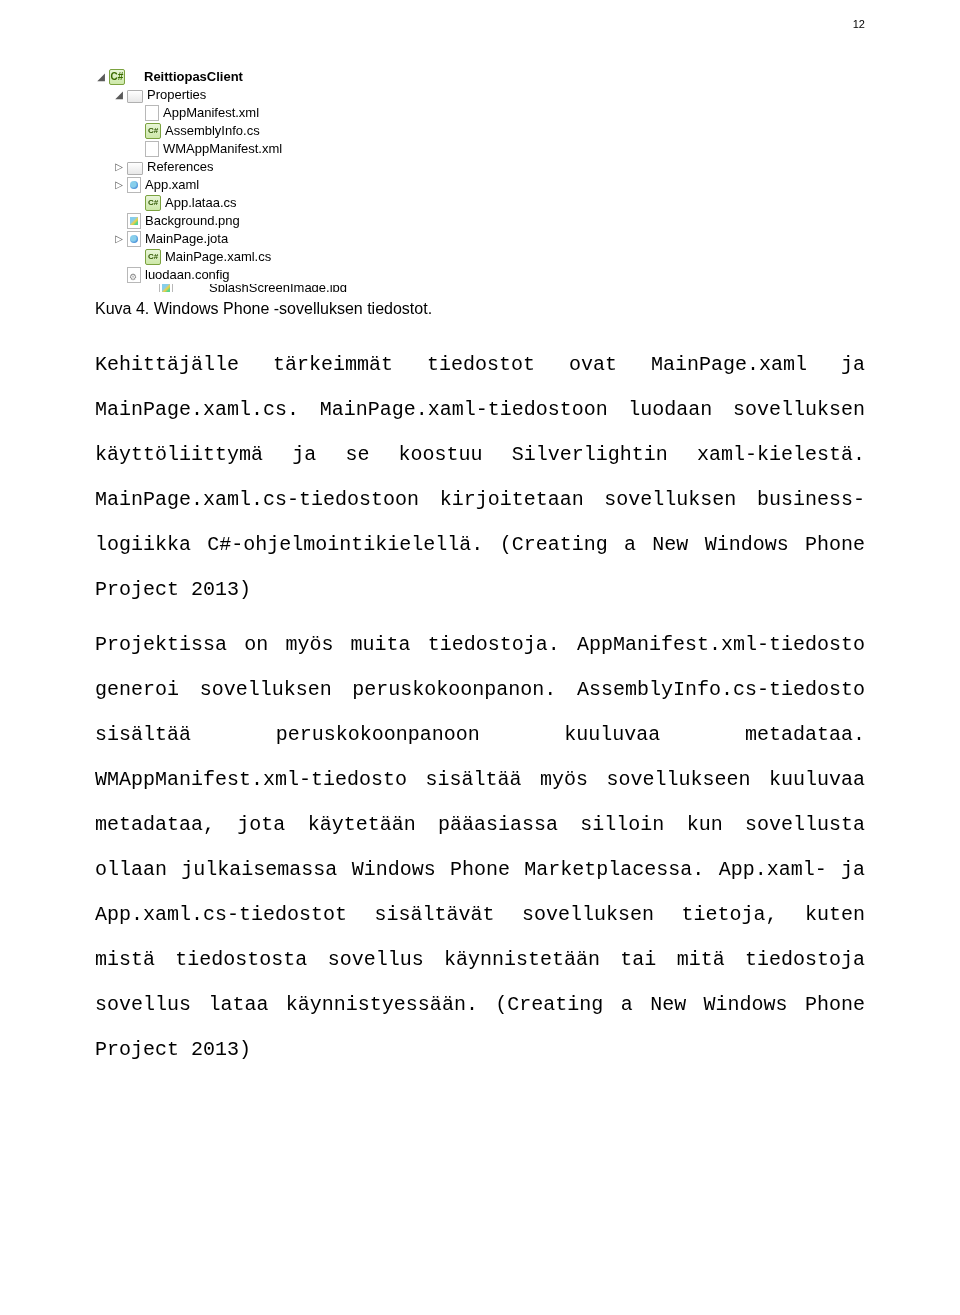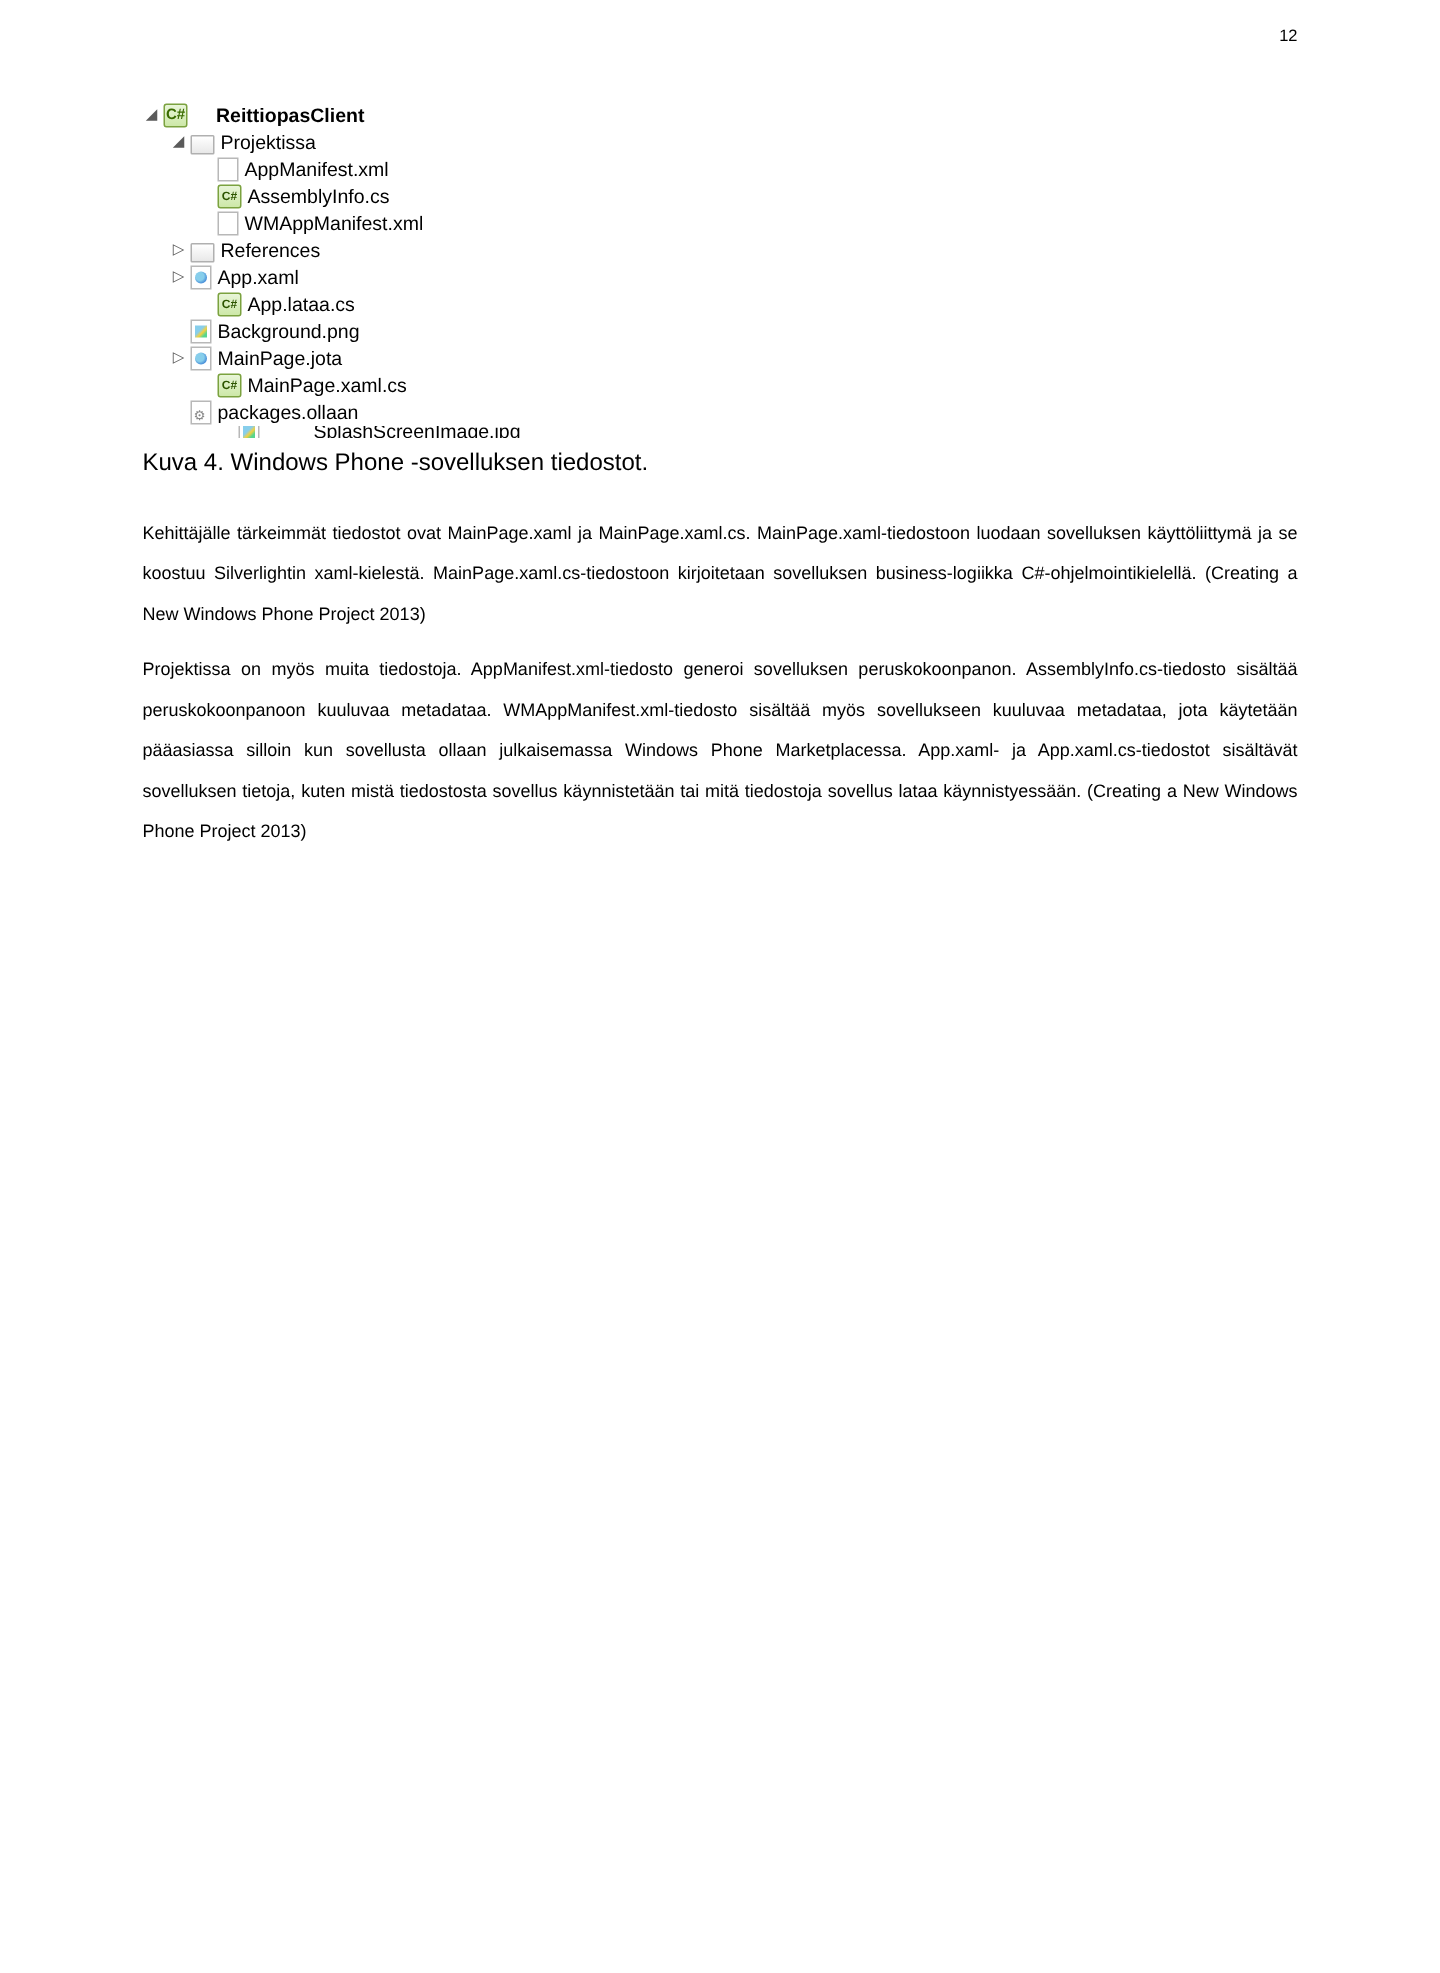--- a/index.html
+++ b/index.html
@@ -154,23 +154,24 @@
     overflow: hidden;
     border-top: none;
     gap: 32px;
   }
   .caption {
     font-size: 16px;
     margin-top: 4px;
     margin-bottom: 24px;
   }
   .body-text {
-    font-size: 12px;
+    font-size: 20px;
     line-height: 2.25;
     text-align: justify;
+    font-family: Liberation Mono, monospace;
   }
   .para {
     margin: 0 0 10px 0;
   }
 </style>
 </head>
 <body>
 
 <div class="page">
 
@@ -180,21 +181,21 @@
 
     <div class="tree-row indent-0">
       <span class="exp">◢</span>
       <span class="ico ico-project">C#</span>
       <span class="bold-label">ReittiopasClient</span>
     </div>
 
     <div class="tree-row indent-1">
       <span class="exp">◢</span>
       <span class="ico ico-folder"></span>
-      <span>Projektissa</span>
+      <span>Properties</span>
     </div>
 
     <div class="tree-row indent-2">
       <span class="exp-spacer"></span>
       <span class="ico ico-xml"></span>
       <span>AppManifest.xml</span>
     </div>
     <div class="tree-row indent-2">
       <span class="exp-spacer"></span>
       <span class="ico ico-cs">C#</span>
@@ -233,21 +234,21 @@
       <span>MainPage.jota</span>
     </div>
     <div class="tree-row indent-2">
       <span class="exp-spacer"></span>
       <span class="ico ico-cs">C#</span>
       <span>MainPage.xaml.cs</span>
     </div>
     <div class="tree-row indent-1">
       <span class="exp-spacer"></span>
       <span class="ico ico-config"></span>
-      <span>packages.ollaan</span>
+      <span>luodaan.config</span>
     </div>
     <div class="tree-row indent-1 tree-cutoff">
       <span class="exp-spacer"></span>
       <span class="ico ico-png"></span>
       <span>SplashScreenImage.jpg</span>
     </div>
   </div>
 
   <div class="caption">Kuva 4. Windows Phone -sovelluksen tiedostot.</div>
 

